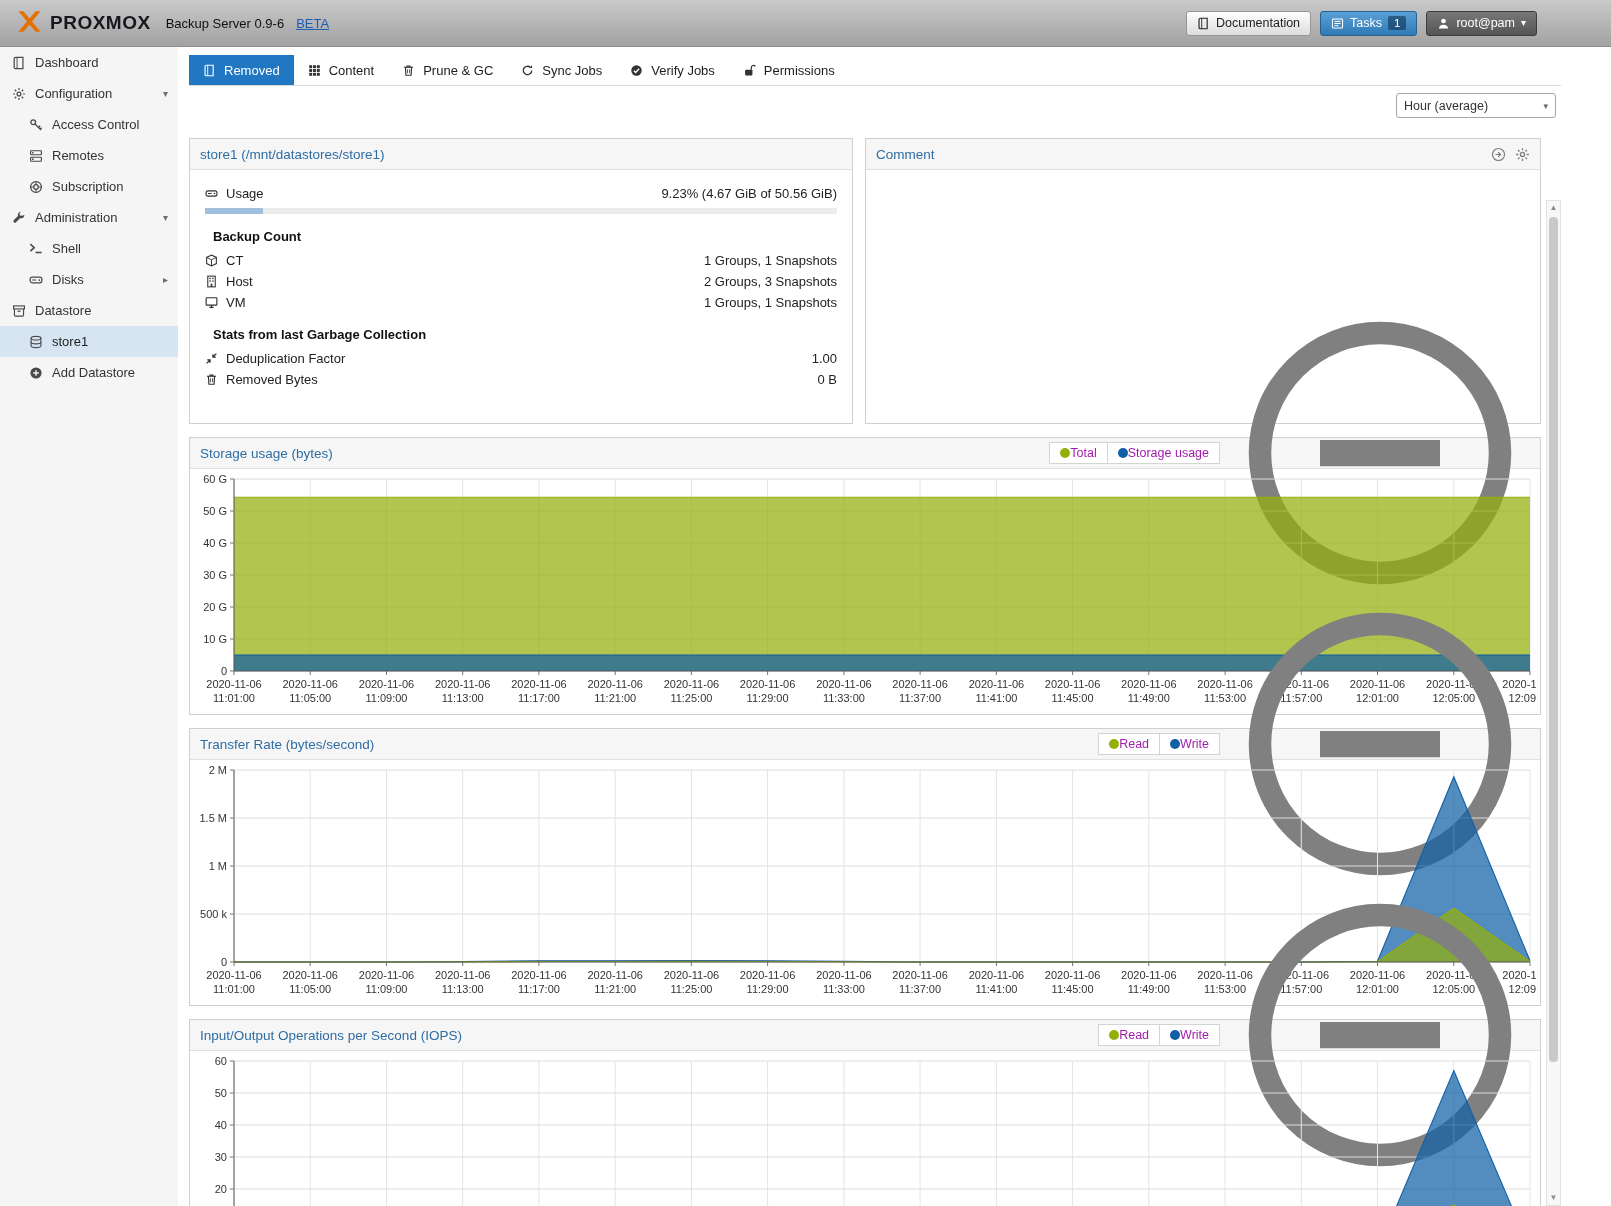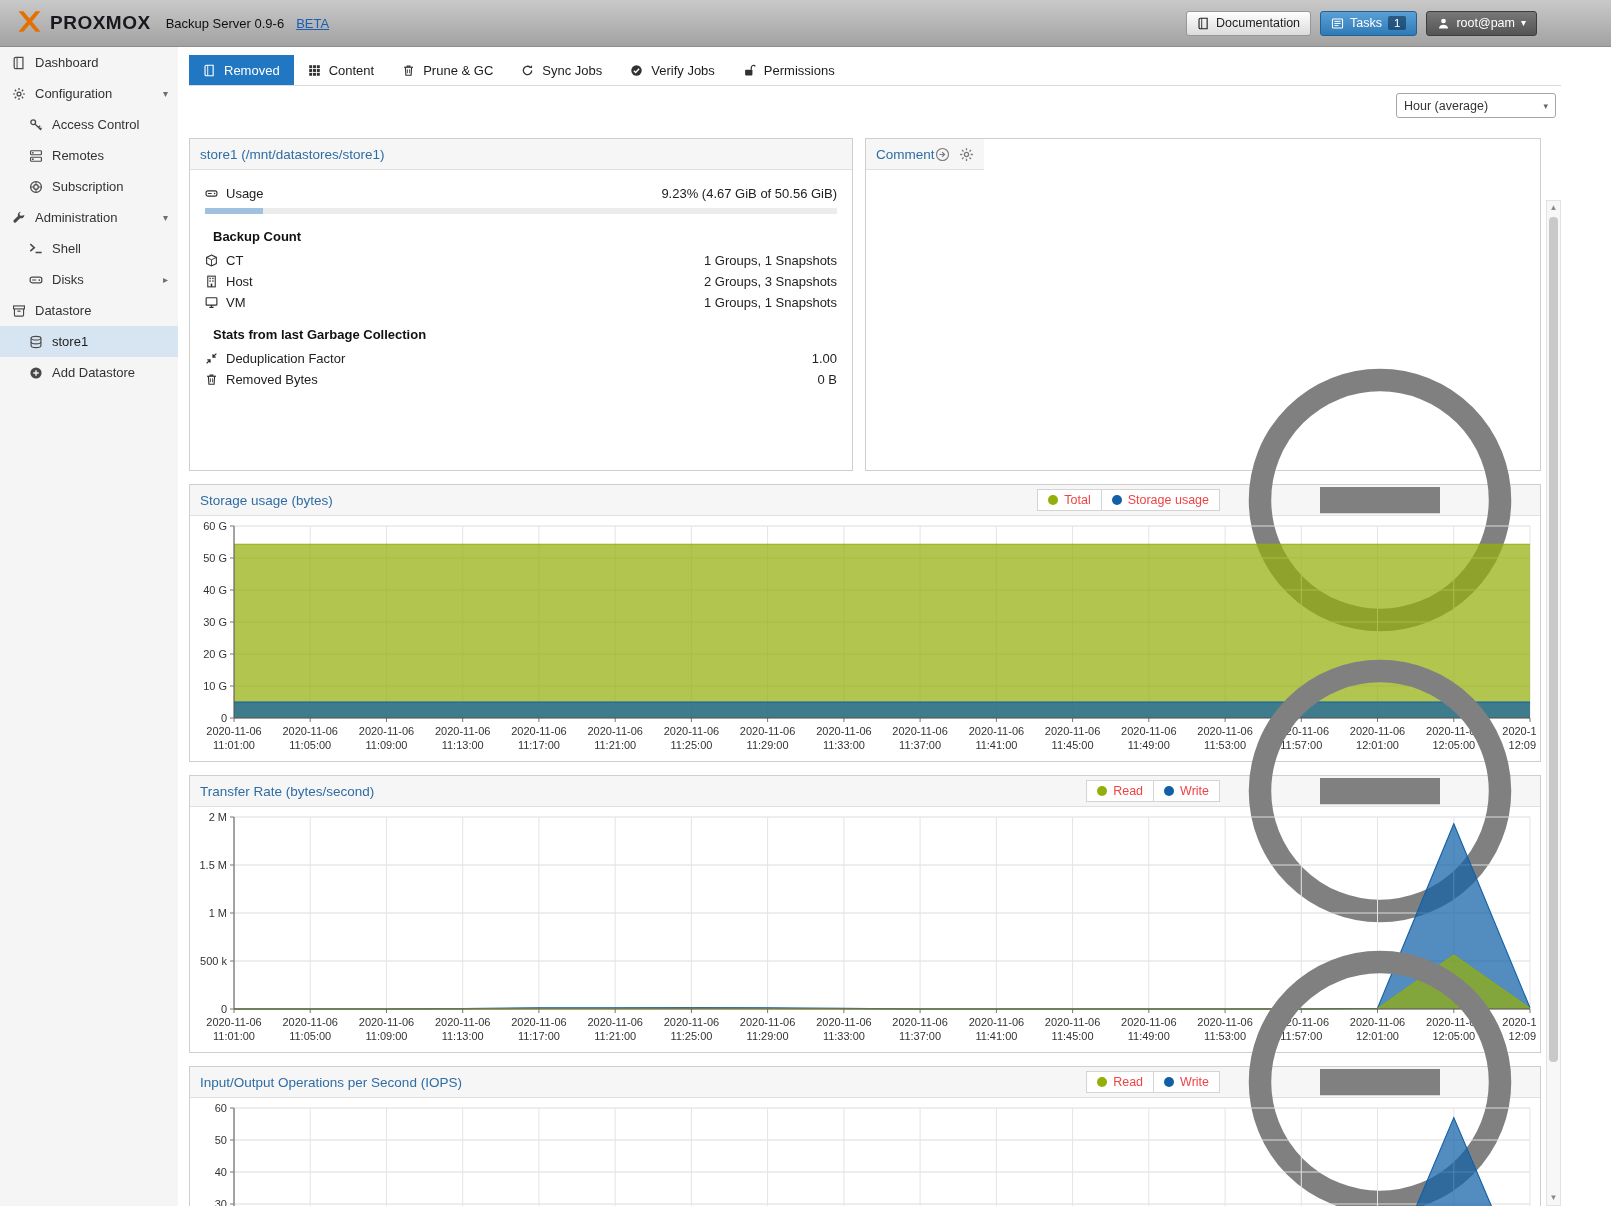--- a/index.html
+++ b/index.html
@@ -39,41 +39,41 @@
   .tab .ic{width:13px;height:13px;color:#323232}
   .tab.active{background:#2277c3;color:#fff}
   .tab.active .ic{color:#fff}
   .toolbar{position:relative;height:39px;margin-right:50px}
   .select{position:absolute;right:5px;top:7px;width:160px;height:25px;border:1px solid #a6a6a6;border-radius:3px;
     background:#fff;display:flex;align-items:center;padding:0 7px;font-size:12.5px;color:#333;cursor:pointer}
   .sel-caret{margin-left:auto;color:#666;font-size:9px}
   .content{padding:13px 0 0 11px;width:1363px}
   .row{display:flex;gap:12px}
   .panel{border:1px solid #cfcfcf;background:#fff}
-  .row .panel{height:333px}
+  .row .panel{height:286px}
   .panel-header{height:31px;display:flex;align-items:center;padding:0 10px;background:#f6f6f6;border-bottom:1px solid #e0e0e0}
   .panel-title{color:#2e6da4;font-size:13.5px;white-space:nowrap}
   .flex1{flex:1}
   .hicons{margin-left:auto;display:flex;gap:9px;color:#7a7a7a}
   .hicons .ic{width:15px;height:15px;cursor:pointer}
   .pbody{padding:12px 15px}
   .inforow{display:flex;align-items:center;height:19px;margin:2px 0}
   .inforow .ic{width:13px;height:13px;color:#2f2f2f;margin-right:8px;flex:none}
   .inforow .val{margin-left:auto}
   .sec-title{font-weight:bold;margin:15px 8px 7px;color:#111}
   .progress{height:6px;background:#ececec;margin:5px 0 2px}
   .progress-fill{height:100%;background:#9fc1dd}
   .comment-body{flex:1}
   
   .chart-panel{margin-top:13px;width:1352px}
   .chart-body{padding:2px 4px}
   svg .tick{font:11px "Liberation Sans","DejaVu Sans",sans-serif;fill:#333}
   .legend{display:flex}
-  .legend-item{display:flex;align-items:center;gap:6px;border:1px solid #d4d4d4;background:#fff;
-    padding:3px 10px;font-size:12.5px;color:#ef4444;cursor:pointer}
+  .legend-item{display:flex;align-items:center;border:1px solid #d4d4d4;background:#fff;
+    padding:3px 10px;font-size:12.5px;color:#a21caf;cursor:pointer}
   .legend-item + .legend-item{border-left:0}
   .dot{width:10px;height:10px;border-radius:50%;flex:none}
   .collapse-btn{margin-left:10px;color:#808080;cursor:pointer;display:flex;align-items:center}
   
   .vscroll{position:absolute;top:153px;right:50px;width:15px;bottom:0;background:#f7f7f7;
     border:1px solid #e2e2e2;display:flex;flex-direction:column;align-items:center}
   .vscroll .arr{font-size:8px;color:#8a8a8a;height:14px;line-height:14px;cursor:pointer}
   .vscroll .thumb{width:9px;height:845px;background:#c9c9c9;border-radius:4px;margin:2px 0;cursor:pointer}
   .vscroll .trackspace{flex:1}
 </style>
@@ -336,21 +336,21 @@
                     <path d="M4.2 4l.6 9.8h6.4L11.8 4" fill="none" stroke="currentColor" stroke-width="1.4"></path>
                     <path d="M6.7 6.5v4.8M9.3 6.5v4.8" stroke="currentColor" stroke-width="1"></path>
                   </svg></span>
                 <span>Removed Bytes</span>
                 <span class="val">0 B</span>
               </div>
             </div>
         </div>
       </section>
 
-      <section class="panel" style="flex:1;display:flex;flex-direction:row">
+      <section class="panel" style="flex:1;display:flex;flex-direction:column">
         <div class="panel-header">
           <span class="panel-title">Comment</span>
           <span class="hicons">
             <span class="ic"><svg viewBox="0 0 16 16" width="100%" height="100%" aria-hidden="true">
                   <circle cx="8" cy="8" r="6.4" fill="none" stroke="currentColor" stroke-width="1.2"></circle>
                   <path d="M4.8 8h5M7.6 5.4L10.2 8l-2.6 2.6" fill="none" stroke="currentColor" stroke-width="1.3"></path>
                 </svg></span>
             <span class="ic"><svg viewBox="0 0 16 16" width="100%" height="100%" aria-hidden="true">
                   <circle cx="8" cy="8" r="2.2" fill="none" stroke="currentColor" stroke-width="1.4"></circle>
                   <path d="M8 1.2v2.3M8 12.5v2.3M1.2 8h2.3M12.5 8h2.3M3.2 3.2l1.6 1.6M11.2 11.2l1.6 1.6M12.8 3.2l-1.6 1.6M4.8 11.2l-1.6 1.6" stroke="currentColor" stroke-width="1.4"></path>

